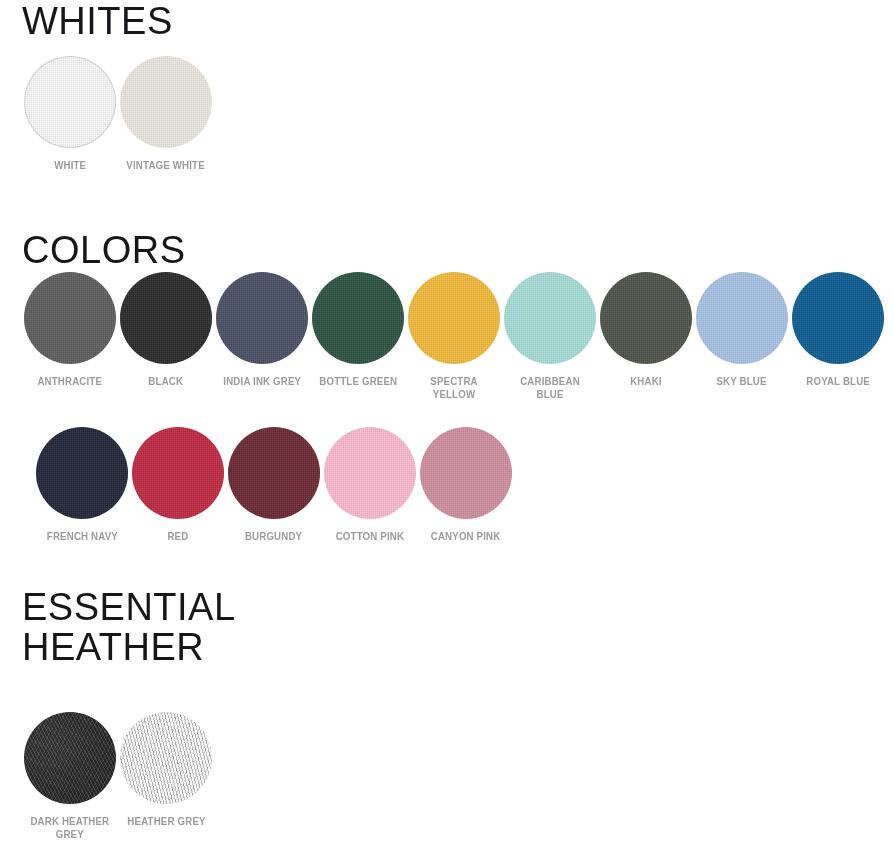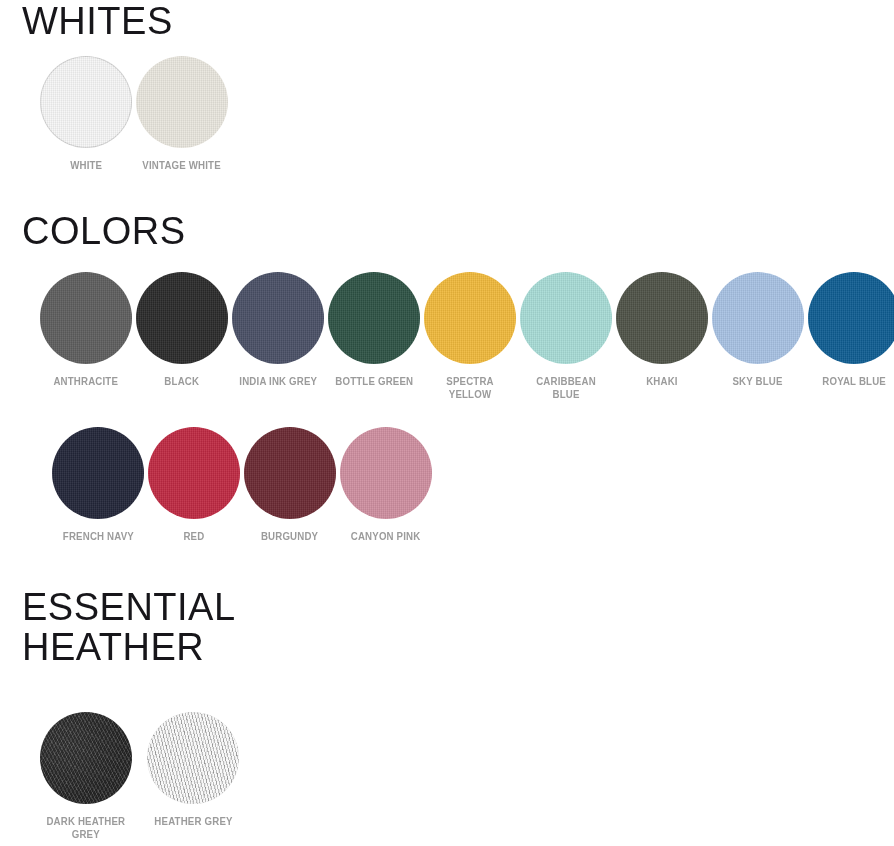--- a/index.html
+++ b/index.html
@@ -32,21 +32,21 @@
     color: #17161a;
     margin: 0;
     padding: 0 0 0 22px;
     white-space: pre-line;
   }
 
   
   .swatch-row {
     display: flex;
     align-items: flex-start;
-    padding-left: 38px;
+    padding-left: 22px;
     box-sizing: border-box;
   }
   .swatch-cell {
     width: 96px;
     flex: 0 0 96px;
     display: flex;
     flex-direction: column;
     align-items: center;
   }
   .swatch-disc {
@@ -95,25 +95,25 @@
     text-align: center;
     text-transform: uppercase;
     transform: scaleX(0.88);
     white-space: pre-line;
     max-width: 96px;
   }
 
   
   #whites-heading       { position: absolute; top: 2px;   left: 0; }
   #whites-row           { position: absolute; top: 56px;  left: 0; }
-  #colors-heading       { position: absolute; top: 212px; left: 0; text-align: center; }
+  #colors-heading       { position: absolute; top: 231px; left: 0; text-align: center; }
   #colors-row-1         { position: absolute; top: 272px; left: 0; }
   #colors-row-2         { position: absolute; top: 427px; left: 12px; }
   #heathers-heading     { position: absolute; top: 588px; left: 0; }
-  #heathers-row         { position: absolute; top: 712px; left: 0; gap: 11px; }
+  #heathers-row         { position: absolute; top: 712px; left: 0; }
 </style>
 </head>
 <body>
 
 <div class="page">
 
   <h2 class="section-heading" id="whites-heading">WHITES</h2>
 
   <div class="swatch-row" id="whites-row">
       <div class="swatch-cell">
@@ -174,20 +174,24 @@
       </div>
       <div class="swatch-cell">
         <div class="swatch-disc" style="background-color: rgb(191, 42, 67);"></div>
         <div class="swatch-label">RED</div>
       </div>
       <div class="swatch-cell">
         <div class="swatch-disc" style="background-color: rgb(107, 42, 51);"></div>
         <div class="swatch-label">BURGUNDY</div>
       </div>
       <div class="swatch-cell">
+        <div class="swatch-disc" style="background-color: rgb(249, 185, 207);"></div>
+        <div class="swatch-label">COTTON PINK</div>
+      </div>
+      <div class="swatch-cell">
         <div class="swatch-disc" style="background-color: rgb(207, 143, 160);"></div>
         <div class="swatch-label">CANYON PINK</div>
       </div>
     </div>
 
   <h2 class="section-heading" id="heathers-heading">ESSENTIAL
 HEATHER</h2>
 
   <div class="swatch-row" id="heathers-row">
       <div class="swatch-cell">

